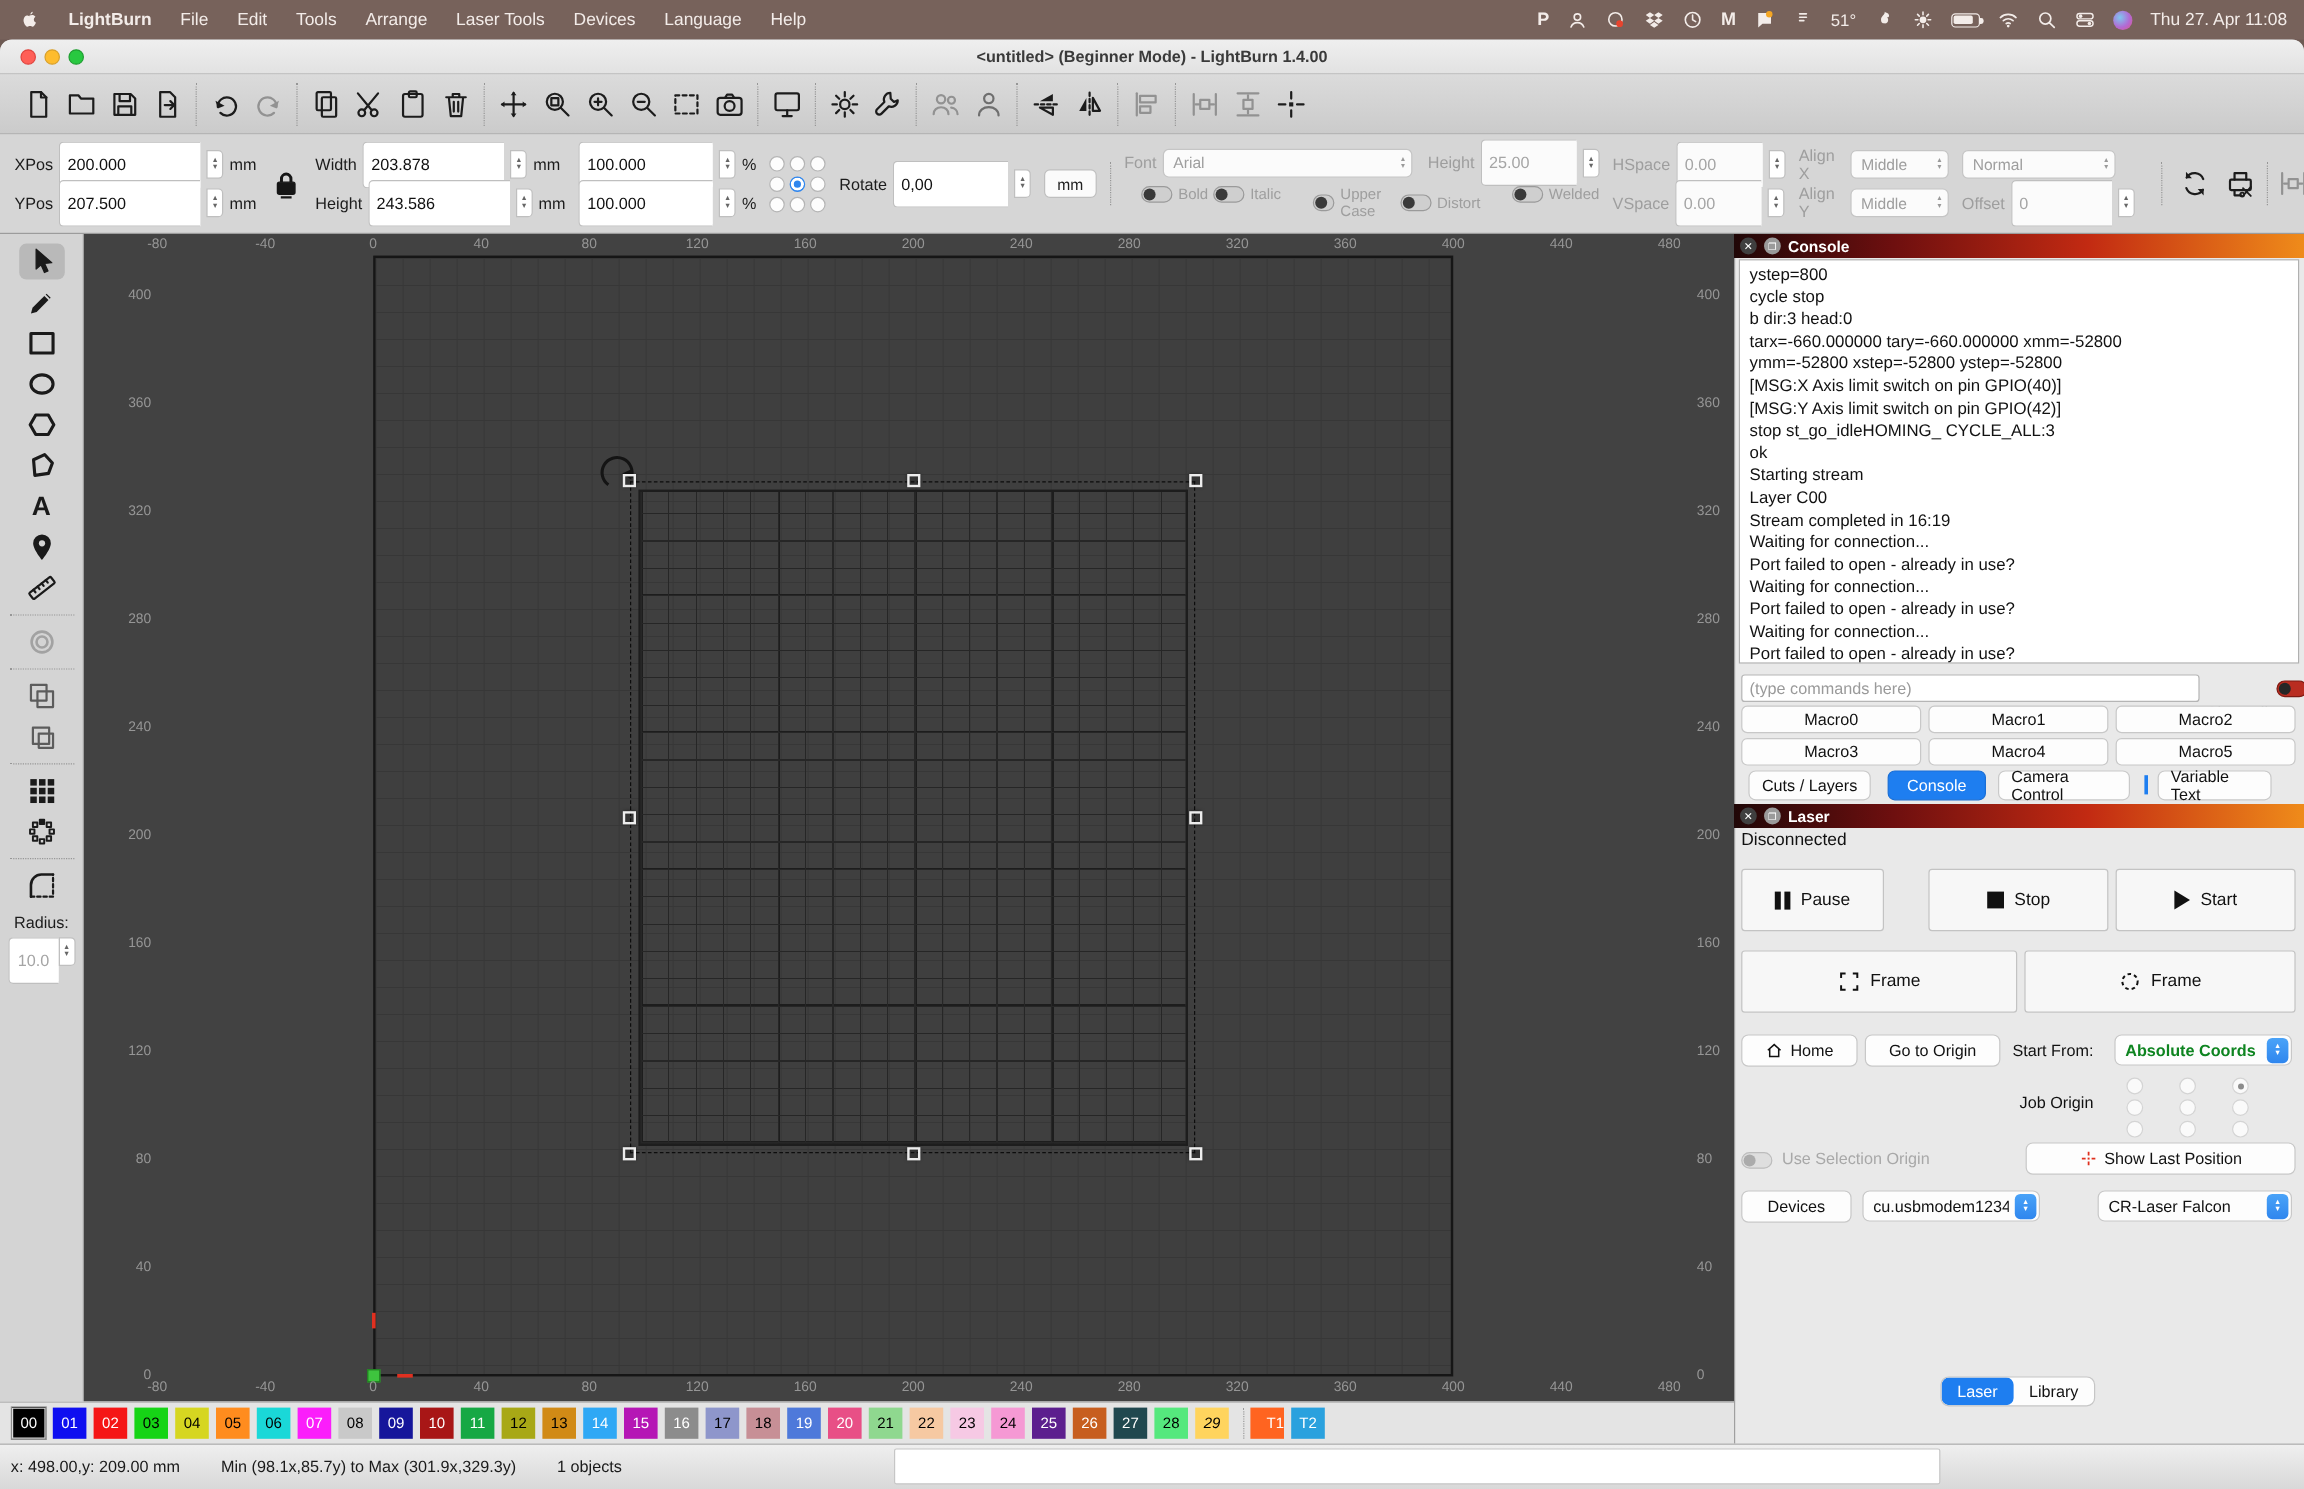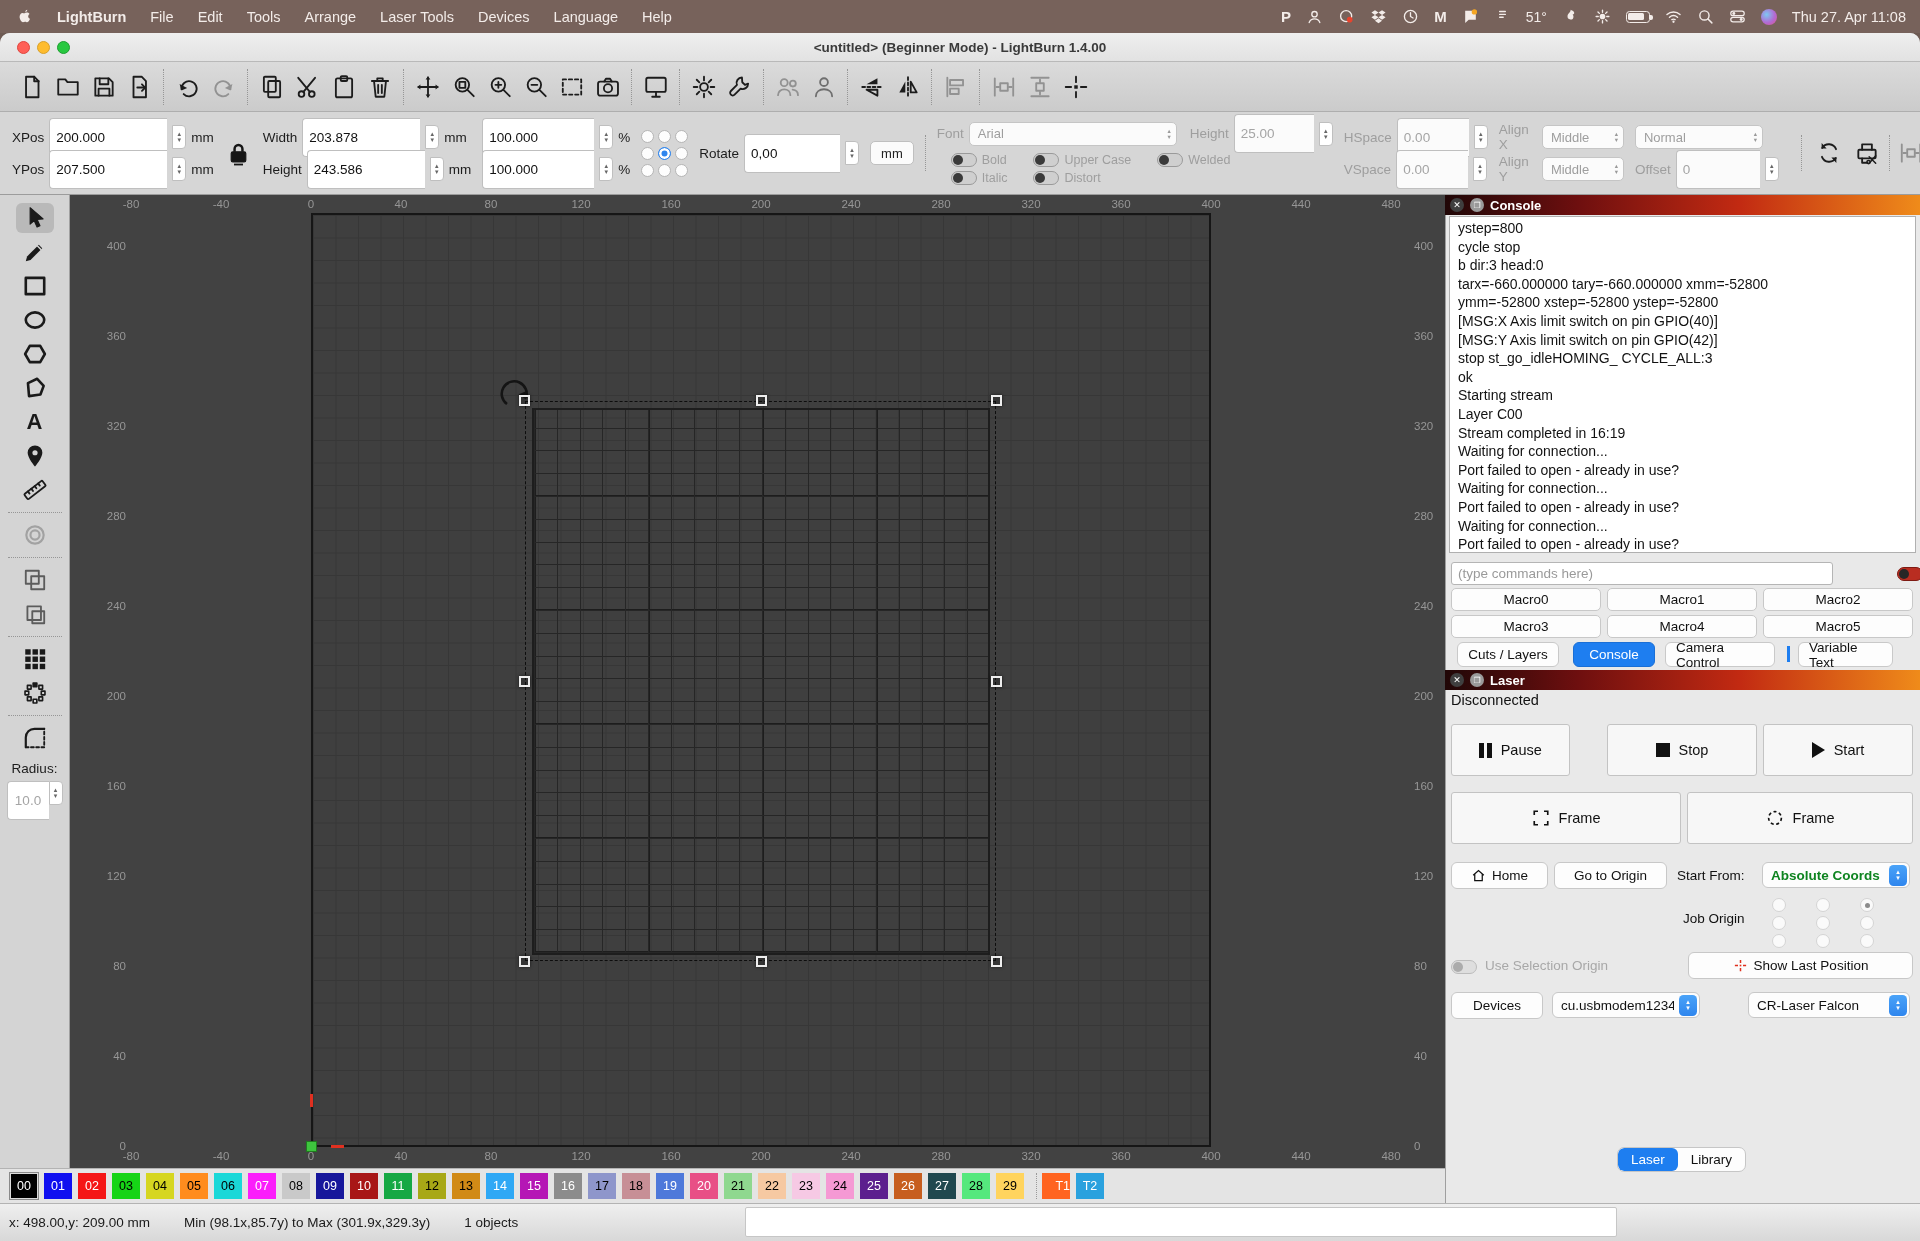--- a/index.html
+++ b/index.html
@@ -71,21 +71,21 @@
   .dd .ddc { display:flex; flex-direction:column; color:#9a9a9a; margin-left:8px; }
   .dd .ddc:before { content:"▴"; font-size:6.5px; line-height:6px; }
   .dd .ddc:after  { content:"▾"; font-size:6.5px; line-height:6px; }
   .lab.dis { color:#9e9e9e; }
   .tgl { position:relative; width:26px; height:14px; border-radius:7px; background:#cfcfcf; border:1px solid #9a9a9a; }
   .tgl i { position:absolute; left:1px; top:1px; width:10px; height:10px; border-radius:50%; background:#3a3a3a; }
   .tgl.red { background:#b92d21; border-color:#7e1a12; }
   .tgl.red i { background:#262626; }
   .tgl.off { background:#dedede; border-color:#bcbcbc; }
   .tgl.off i { background:#ababab; }
-  .tgrp { display:flex; flex-direction:column; gap:4px; }
+  .tgrp { display:flex; gap:4px; }
   .titem { display:flex; gap:5px; align-items:center; font-size:12.5px; color:#9e9e9e; }
   #overflow-chevron { position:absolute; right:10px; top:116px; font-size:17px; color:#4c4c4c; font-weight:bold; }
 
   
   #toolcol { position:absolute; left:0; top:195px; width:70px; height:973px; background:#d4d4d4;
     border-right:1px solid #a0a0a0; display:flex; flex-direction:column; align-items:center; padding-top:6px; }
   .tool { width:38px; height:30px; display:flex; align-items:center; justify-content:center; color:#1a1a1a; margin:2px 0; border-radius:6px; }
   .tool svg { width:26px; height:26px; }
   .tool.sel { background:#b9b9b9; }
   .tool.dis { color:#a2a2a2; }
@@ -1039,21 +1039,21 @@
       <span class="sw" style="background: rgb(78, 121, 218); color: rgb(255, 255, 255); left: 656px;">19</span>
       <span class="sw" style="background: rgb(232, 79, 134); color: rgb(255, 255, 255); left: 690px;">20</span>
       <span class="sw" style="background: rgb(143, 216, 143); color: rgb(0, 0, 0); left: 724px;">21</span>
       <span class="sw" style="background: rgb(246, 201, 162); color: rgb(0, 0, 0); left: 758px;">22</span>
       <span class="sw" style="background: rgb(246, 201, 228); color: rgb(0, 0, 0); left: 792px;">23</span>
       <span class="sw" style="background: rgb(245, 153, 212); color: rgb(0, 0, 0); left: 826px;">24</span>
       <span class="sw" style="background: rgb(92, 31, 142); color: rgb(255, 255, 255); left: 860px;">25</span>
       <span class="sw" style="background: rgb(199, 94, 31); color: rgb(255, 255, 255); left: 894px;">26</span>
       <span class="sw" style="background: rgb(32, 72, 79); color: rgb(255, 255, 255); left: 928px;">27</span>
       <span class="sw" style="background: rgb(85, 232, 125); color: rgb(0, 0, 0); left: 962px;">28</span>
-      <span class="sw" style="background: rgb(255, 212, 94); color: rgb(0, 0, 0); left: 996px;">29</span>
+      <span class="sw" style="background: rgb(255, 212, 94); color: rgb(0, 0, 0); left: 996px; font-style: italic;">29</span>
       <span class="sw" style="background: rgb(255, 100, 32); color: rgb(255, 255, 255); left: 1042px; text-align: right;">T1</span>
       <span class="sw" style="background: rgb(42, 161, 222); color: rgb(255, 255, 255); left: 1076px;">T2</span>
     </div>
 
   <div id="statusbar">
     <span>x: 498.00,y: 209.00 mm</span>
     <span>Min (98.1x,85.7y) to Max (301.9x,329.3y)</span>
     <span>1 objects</span>
   </div>
   <div id="status-msgbox"></div>

